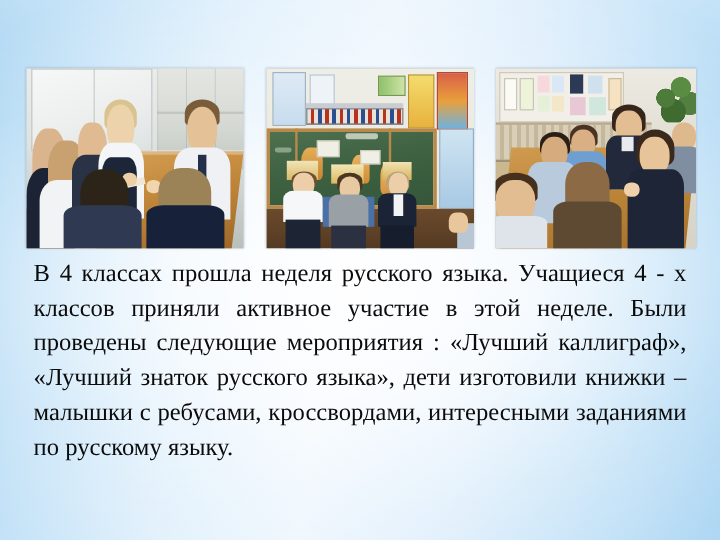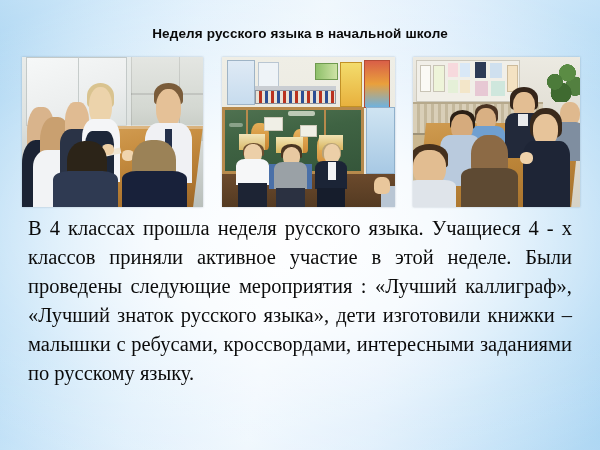--- a/index.html
+++ b/index.html
@@ -263,21 +263,20 @@
     text-justify: inter-word;
     hyphens: none;
   }
   .body-text p { margin: 0; }
 </style>
 </head>
 <body>
 
 <div class="slide">
 
-  <div class="title">Неделя русского языка в начальной школе</div>
 
   <div class="photo-strip">
 
     <div class="photo photo-1">
       <div class="ph-inner">
         <div class="p1-wall"></div>
         <div class="p1-whiteboard"></div>
         <div class="p1-wb-split"></div>
         <div class="p1-lockers"></div>
         <div class="p1-locker-line"></div>

